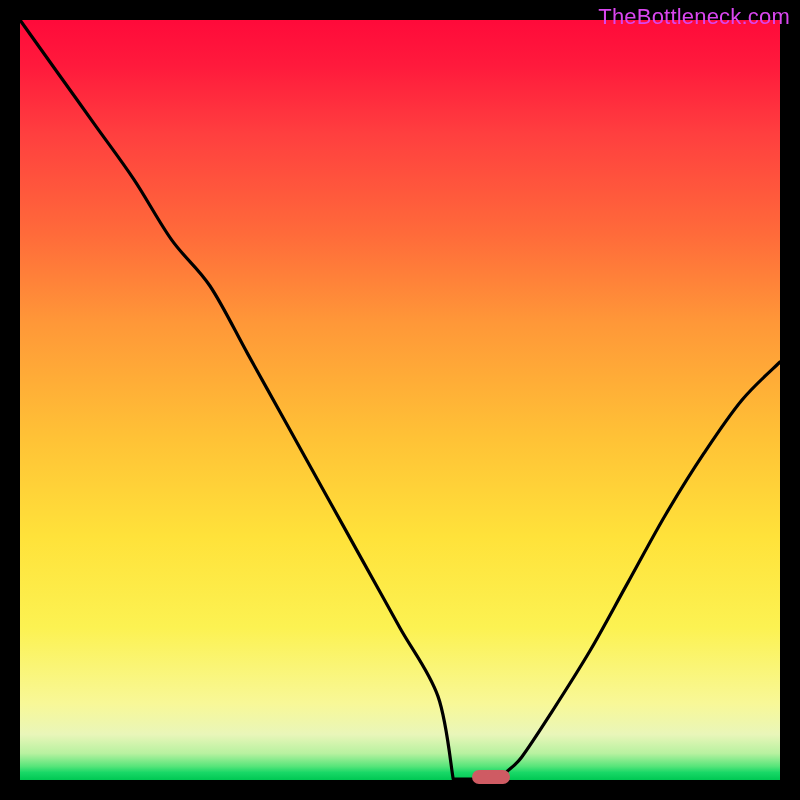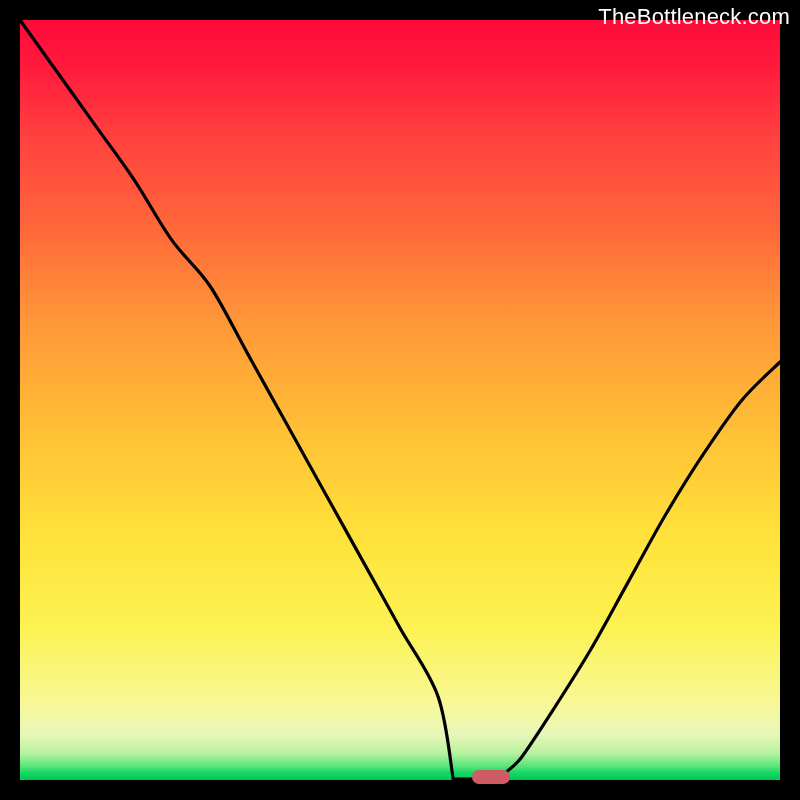--- a/index.html
+++ b/index.html
@@ -47,21 +47,21 @@
     left: 20px;
     top: 20px;
     width: 760px;
     height: 760px;
     overflow: visible;
   }
   .watermark {
     position: absolute;
     top: 4px;
     right: 10px;
-    color: #ffffff;
+    color: #d946ef;
     font-size: 22px;
     font-weight: 500;
     letter-spacing: 0.2px;
     user-select: none;
   }
   .marker {
     position: absolute;
     width: 38px;
     height: 14px;
     border-radius: 7px;

